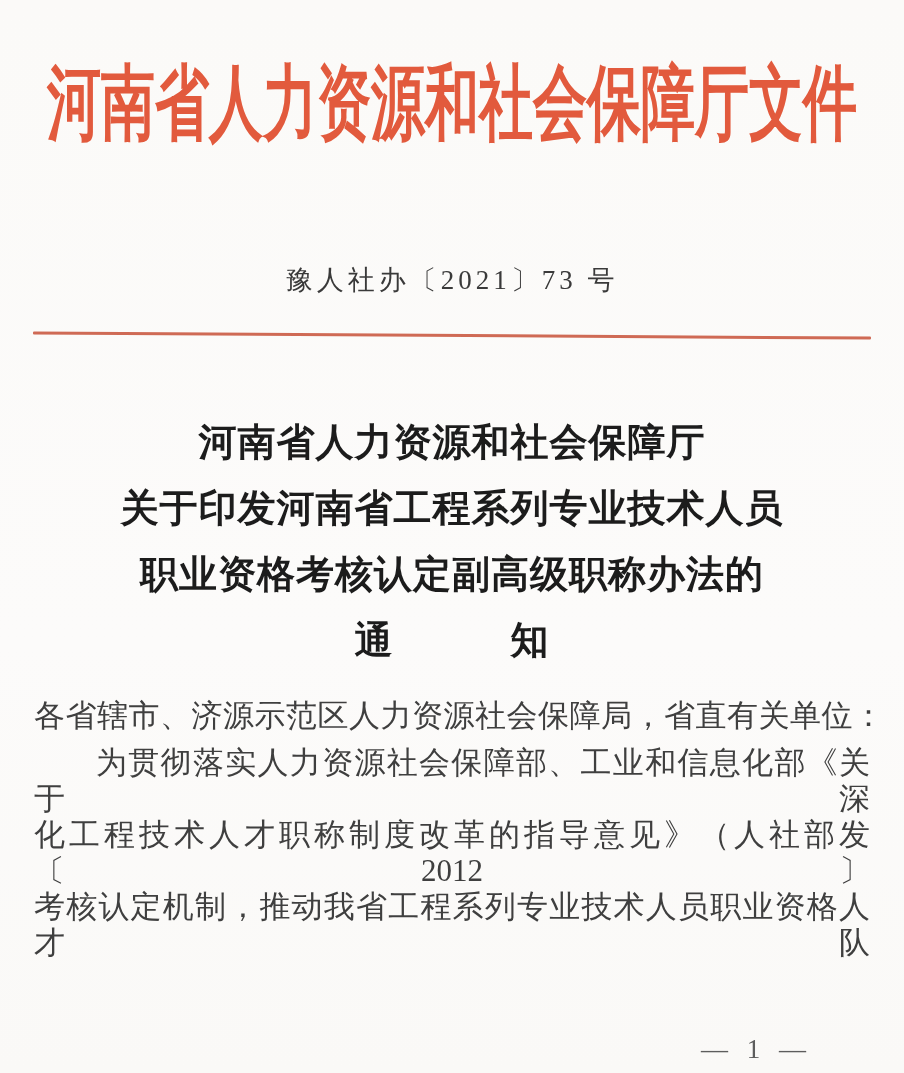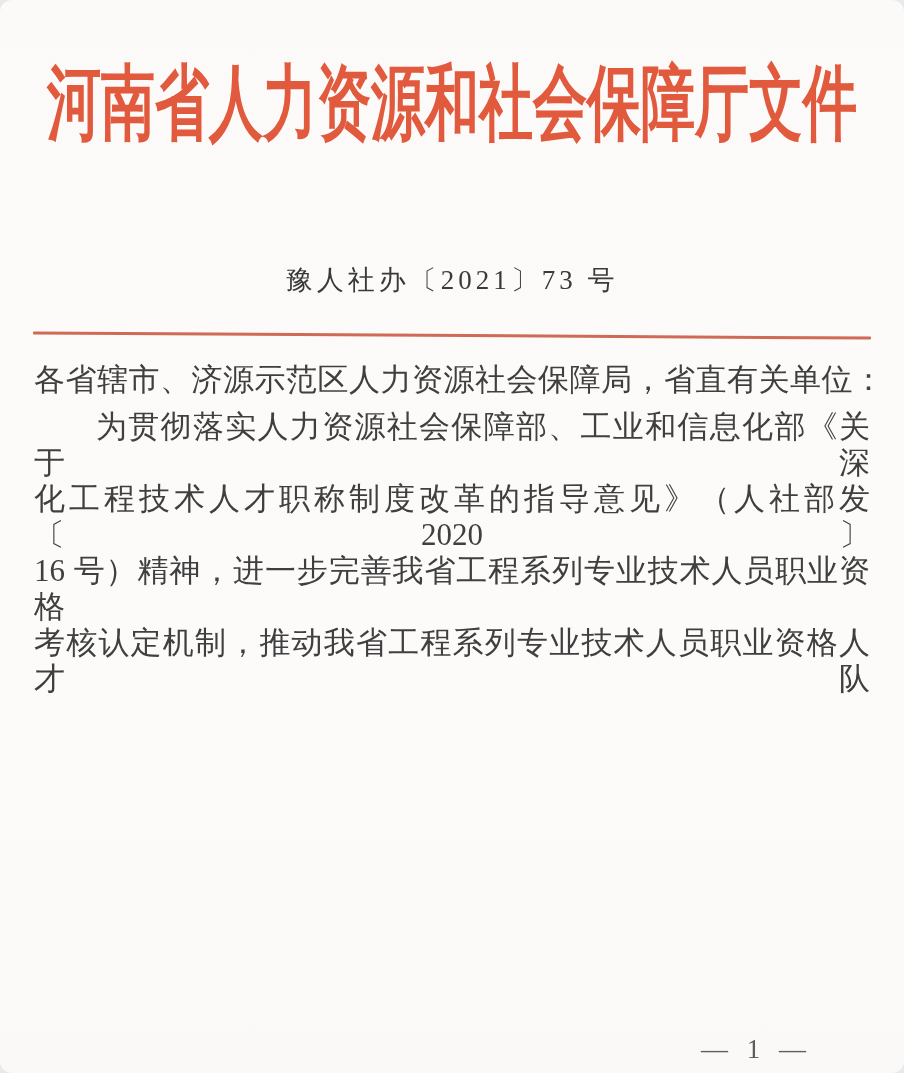--- a/index.html
+++ b/index.html
@@ -5,21 +5,20 @@
   * { margin: 0; padding: 0; box-sizing: border-box; }
   html, body { background: #e9e9e9; }
   .page {
     position: relative;
     width: 904px;
     height: 1073px;
     margin: 0 auto;
     background: linear-gradient(180deg, #fbfaf8 0%, #fcfbfa 60%, #faf9f7 100%);
     overflow: hidden;
     font-family: "Liberation Serif", "DejaVu Serif", serif;
-    border-radius: 12px;
   }
   
   .header-wrap {
     height: 172px;
     margin-top: 18px;
     display: flex;
     align-items: center;
     justify-content: center;
   }
   .header-text {
@@ -95,25 +94,30 @@
 <div class="page">
 
   <div class="header-wrap">
     <span class="header-text" style="color: rgb(226, 90, 61);">河南省人力资源和社会保障厅文件</span>
   </div>
 
   <div class="doc-number">豫人社办〔2021〕73 号</div>
 
   <div class="red-rule" style="background: rgb(207, 106, 85);"></div>
 
+  <div class="title-block" style="color: rgb(28, 28, 28);">
+    <div class="title-line">河南省人力资源和社会保障厅</div>
+    <div class="title-line">关于印发河南省工程系列专业技术人员</div>
+    <div class="title-line">职业资格考核认定副高级职称办法的</div>
+    <div class="title-line">通　　　知</div>
+  </div>
 
   <div class="body-block" style="color: rgb(63, 63, 63);">
     <div class="salutation">各省辖市、济源示范区人力资源社会保障局，省直有关单位：</div>
     <div class="body-line indent">为贯彻落实人力资源社会保障部、工业和信息化部《关于深</div>
-    <div class="body-line">化工程技术人才职称制度改革的指导意见》（人社部发〔2020〕</div>
-    <div class="body-line">16 号）精神，进一步完善我省工程系列专业技术人员职业资格</div>
+    <div class="body-line">化工程技术人才职称制度改革的指导意见》（人社部发〔2012〕</div>
     <div class="body-line">考核认定机制，推动我省工程系列专业技术人员职业资格人才队</div>
 
   </div>
 
   <div class="page-number">— 1 —</div>
 
 </div>
 
 </body></html>

